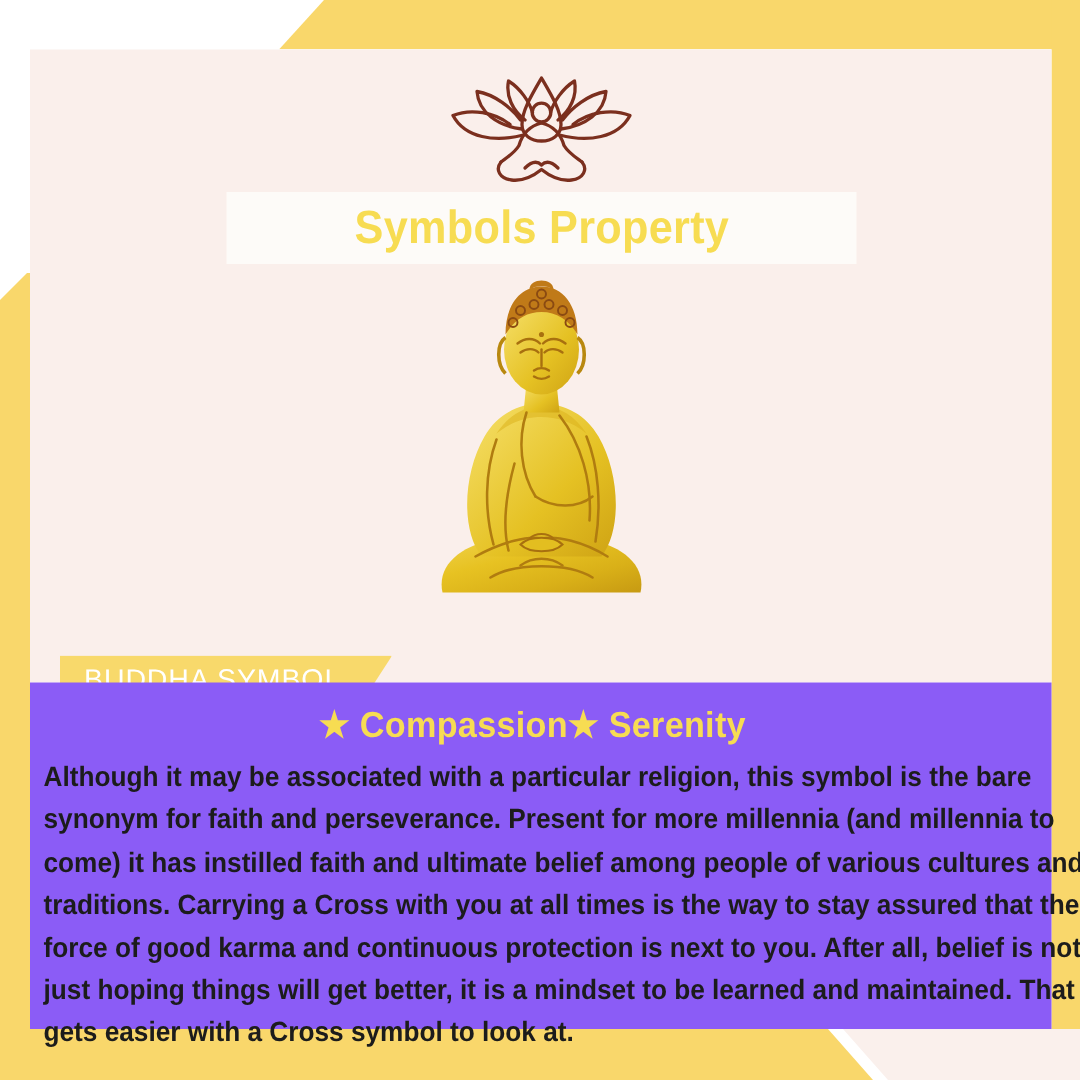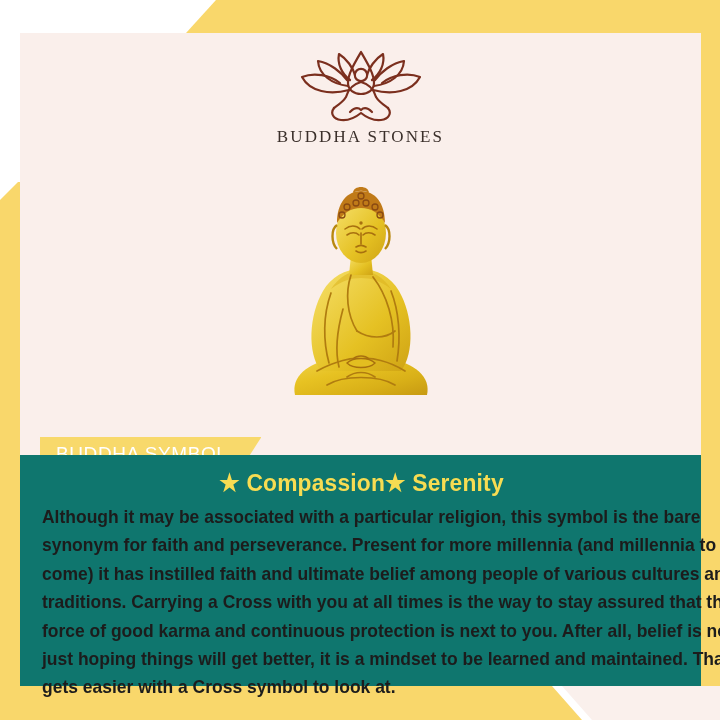--- a/index.html
+++ b/index.html
@@ -114,22 +114,22 @@
     font-size:19px;
     letter-spacing:0.6px;
     white-space:nowrap;
   }
 
   
   .content {
     position:absolute;
     left:20px; top:455px;
     width:681px; height:231px;
-    background:#0f766e;
-    padding:14px 20px 0 22px;
+    background:#8b5cf6;
+    padding:14px 20px 0 9px;
   }
   .subtitle {
     text-align:center;
     font-family:"Liberation Sans Narrow","Liberation Sans", sans-serif;
     font-weight:bold;
     font-size:24px;
     color:#F7DC52;
     letter-spacing:0.2px;
     transform:scaleX(0.95);
     white-space:nowrap;
@@ -185,20 +185,23 @@
             <path d="M75 32 C 83 34, 88 40, 90 47 C 93 52, 98 55, 102 58"></path>
 
             <path d="M48 58 C 44 63, 47 69, 55 70 C 63 71, 70 67, 75 63 C 80 67, 87 71, 95 70 C 103 69, 106 63, 102 58"></path>
             <path d="M64 62 C 68 58, 72 57, 75 60 C 78 57, 82 58, 86 62"></path>
           </g>
         </svg>
       </span>
       <div class="logo-word">BUDDHA STONES</div>
     </div>
 
+    <div class="title-banner">
+      <div class="title-text">Symbols Property</div>
+    </div>
 
     <div class="buddha-wrap">
       <span>
         <svg class="buddha-svg" viewBox="0 0 200 225" xmlns="http://www.w3.org/2000/svg">
           <defs>
             <linearGradient id="gold" x1="0" y1="0" x2="1" y2="1">
               <stop offset="0%" stop-color="#F0D24A"></stop>
               <stop offset="35%" stop-color="#E7C222"></stop>
               <stop offset="70%" stop-color="#D9B018"></stop>
               <stop offset="100%" stop-color="#C79A12"></stop>

